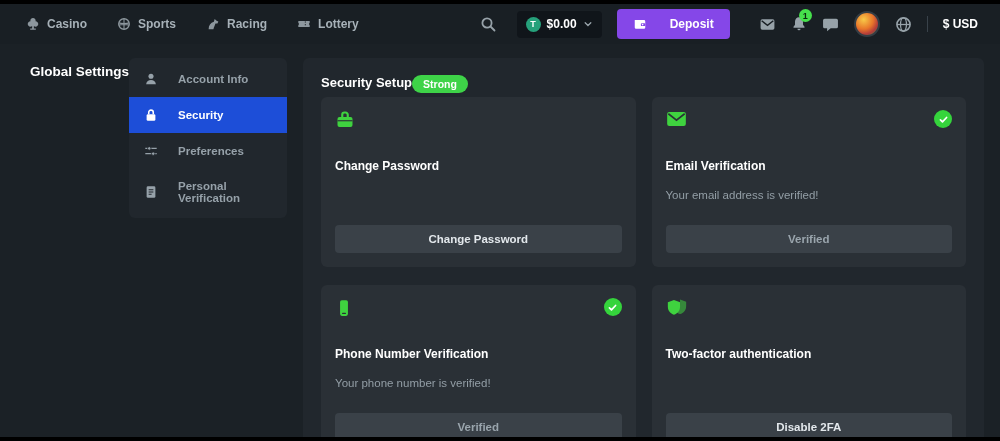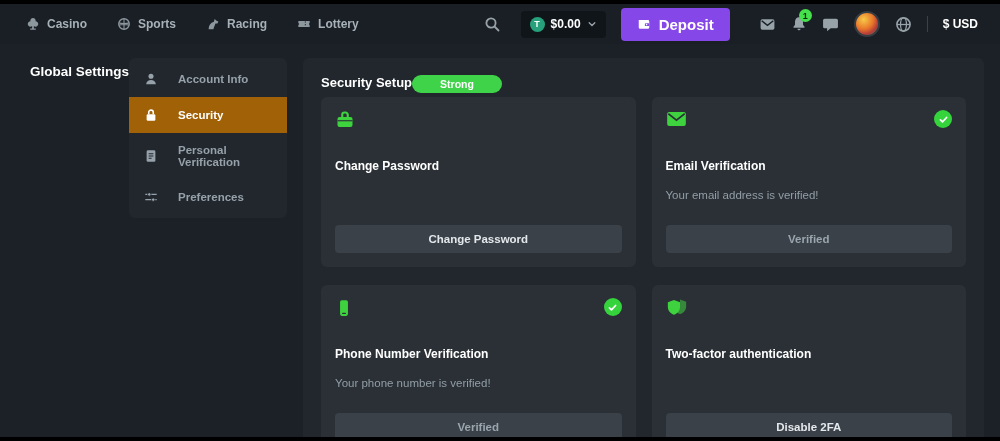--- a/index.html
+++ b/index.html
@@ -11,40 +11,40 @@
   
   .navbar { height: 40px; background: #191f24; display: flex; align-items: center; justify-content: space-between; padding: 0 22px 0 26px; flex-shrink: 0; }
   .nav-left { display: flex; align-items: center; gap: 30px; }
   .nav-item { display: flex; align-items: center; gap: 7px; color: #a7b1b8; font-size: 12px; font-weight: 600; cursor: pointer; justify-content: flex-end; }
   .nav-item .ic { display: flex; color: #8d979e; }
   .nav-right { display: flex; align-items: center; gap: 15px; }
   .icon-btn { color: #97a2a9; display: flex; align-items: center; cursor: pointer; position: relative; }
   .balance { display: flex; align-items: center; gap: 6px; background: #10151a; border-radius: 4px; padding: 6px 9px; color: #fff; font-weight: 700; font-size: 12px; cursor: pointer; margin-left: 6px; }
   .coin { width: 15px; height: 15px; border-radius: 50%; background: #26a17b; color: #fff; font-size: 9px; font-weight: 700; display: flex; align-items: center; justify-content: center; }
   .chev { color: #9aa5ac; display: flex; }
-  .deposit-btn { background: #8547e8; border: none; border-radius: 4px; color: #fff; font-weight: 700; font-size: 15px; padding: 8px 16px; display: flex; align-items: center; gap: 8px; cursor: pointer; font-family: inherit; }
+  .deposit-btn { background: #8547e8; border: none; border-radius: 4px; color: #fff; font-weight: 700; font-size: 12px; padding: 8px 16px; display: flex; align-items: center; gap: 23px; cursor: pointer; font-family: inherit; }
   .badge-dot { position: absolute; top: -7px; right: -5px; background: #46e04c; color: #0c2b10; width: 13px; height: 13px; border-radius: 50%; font-size: 9px; font-weight: 700; display: flex; align-items: center; justify-content: center; }
   .avatar { width: 26px; height: 26px; border-radius: 50%; background: radial-gradient(circle at 35% 30%, #f7c948 0%, #e8762a 45%, #b33a3a 70%, #3f9e3f 100%); border: 2px solid #343d44; cursor: pointer; }
   .vdiv { width: 1px; height: 16px; background: #39424a; }
   .currency { color: #ffffff; font-weight: 700; font-size: 12px; cursor: pointer; }
 
   
   .content { flex: 1; padding: 14px 16px 12px 22px; display: flex; flex-direction: row; overflow: hidden; }
   .page-title { color: #fff; font-size: 13.5px; font-weight: 700; margin: 6px 0 16px 8px; }
   .layout { display: flex; gap: 16px; align-items: flex-start; flex: 1; }
 
   .sidebar { width: 158px; background: #21272d; border-radius: 6px; padding: 3px 0; overflow: hidden; }
   .side-item { display: flex; align-items: center; gap: 20px; padding: 11px 15px; color: #96a1a9; font-size: 11.5px; font-weight: 600; cursor: pointer; }
   .side-item .ic { display: flex; }
-  .side-item.active { background: #a16207; color: #fff; font-weight: 700; }
+  .side-item.active { background: #1d4ed8; color: #fff; font-weight: 700; }
 
   .panel { flex: 1; background: #21272d; border-radius: 6px; padding: 17px 18px 18px; min-height: 334px; }
   .panel-head { display: flex; align-items: flex-start; margin-bottom: 4px; }
   .panel-title { color: #fff; font-size: 13px; font-weight: 700; }
-  .strength-badge { background: #3ed348; color: #fff; font-size: 10.5px; font-weight: 700; padding: 3px 28px; border-radius: 10px; }
+  .strength-badge { background: #3ed348; color: #fff; font-size: 10.5px; font-weight: 700; padding: 3px 11px; border-radius: 10px; }
 
   .grid { display: grid; grid-template-columns: 1fr 1fr; gap: 18px 16px; }
   .card { background: #2a3036; border-radius: 6px; padding: 13px 14px 14px; display: flex; flex-direction: column; gap: 11px; }
   .card-top { display: flex; justify-content: space-between; align-items: flex-start; min-height: 22px; margin-bottom: 16px; }
   .card-icon { color: #3fd23f; display: flex; }
   .check-badge { width: 18px; height: 18px; border-radius: 50%; background: #35d43c; display: flex; align-items: center; justify-content: center; }
   .card-title { color: #fff; font-size: 12px; font-weight: 700; margin-bottom: 5px; }
   .card-desc { color: #939ea6; font-size: 11.5px; margin-bottom: 13px; }
   .card-btn { margin-top: auto; width: 100%; background: #3a4148; border: none; border-radius: 4px; padding: 8px 0; color: #e3e8ec; font-weight: 700; font-size: 11.5px; cursor: pointer; font-family: inherit; }
   .card-btn.muted { color: #9aa5ad; }
@@ -179,35 +179,35 @@
               <svg width="14" height="14" viewBox="0 0 16 16">
                   <rect x="3" y="7" width="10" height="7.5" rx="1.5" fill="currentColor"></rect>
                   <path d="M5.4 7V5a2.6 2.6 0 015.2 0v2" fill="none" stroke="currentColor" stroke-width="1.8"></path>
                 </svg>
             </span>
             <span>Security</span>
           </div>
           <div class="side-item">
             <span class="ic">
               <svg width="14" height="14" viewBox="0 0 16 16">
-                  <rect x="3" y="1.5" width="10" height="13" rx="1.5" fill="currentColor"></rect>
-                  <path d="M5.3 5.5h5.4M5.3 8h5.4M5.3 10.5h3.4" stroke="#21272d" stroke-width="1.2"></path>
-                </svg>
-            </span>
-            <span>Personal Verification</span>
-          </div>
-          <div class="side-item">
-            <span class="ic">
-              <svg width="14" height="14" viewBox="0 0 16 16">
                   <path d="M1.5 5h13M1.5 11h13" stroke="currentColor" stroke-width="1.6"></path>
                   <circle cx="6" cy="5" r="2" fill="currentColor" stroke="#21272d" stroke-width="1"></circle>
                   <circle cx="10.5" cy="11" r="2" fill="currentColor" stroke="#21272d" stroke-width="1"></circle>
                 </svg>
             </span>
             <span>Preferences</span>
+          </div>
+          <div class="side-item">
+            <span class="ic">
+              <svg width="14" height="14" viewBox="0 0 16 16">
+                  <rect x="3" y="1.5" width="10" height="13" rx="1.5" fill="currentColor"></rect>
+                  <path d="M5.3 5.5h5.4M5.3 8h5.4M5.3 10.5h3.4" stroke="#21272d" stroke-width="1.2"></path>
+                </svg>
+            </span>
+            <span>Personal Verification</span>
           </div>
         </aside>
 
         <section class="panel">
           <div class="panel-head">
             <h3 class="panel-title">Security Setup</h3>
             <span class="strength-badge">Strong</span>
           </div>
 
           <div class="grid">

